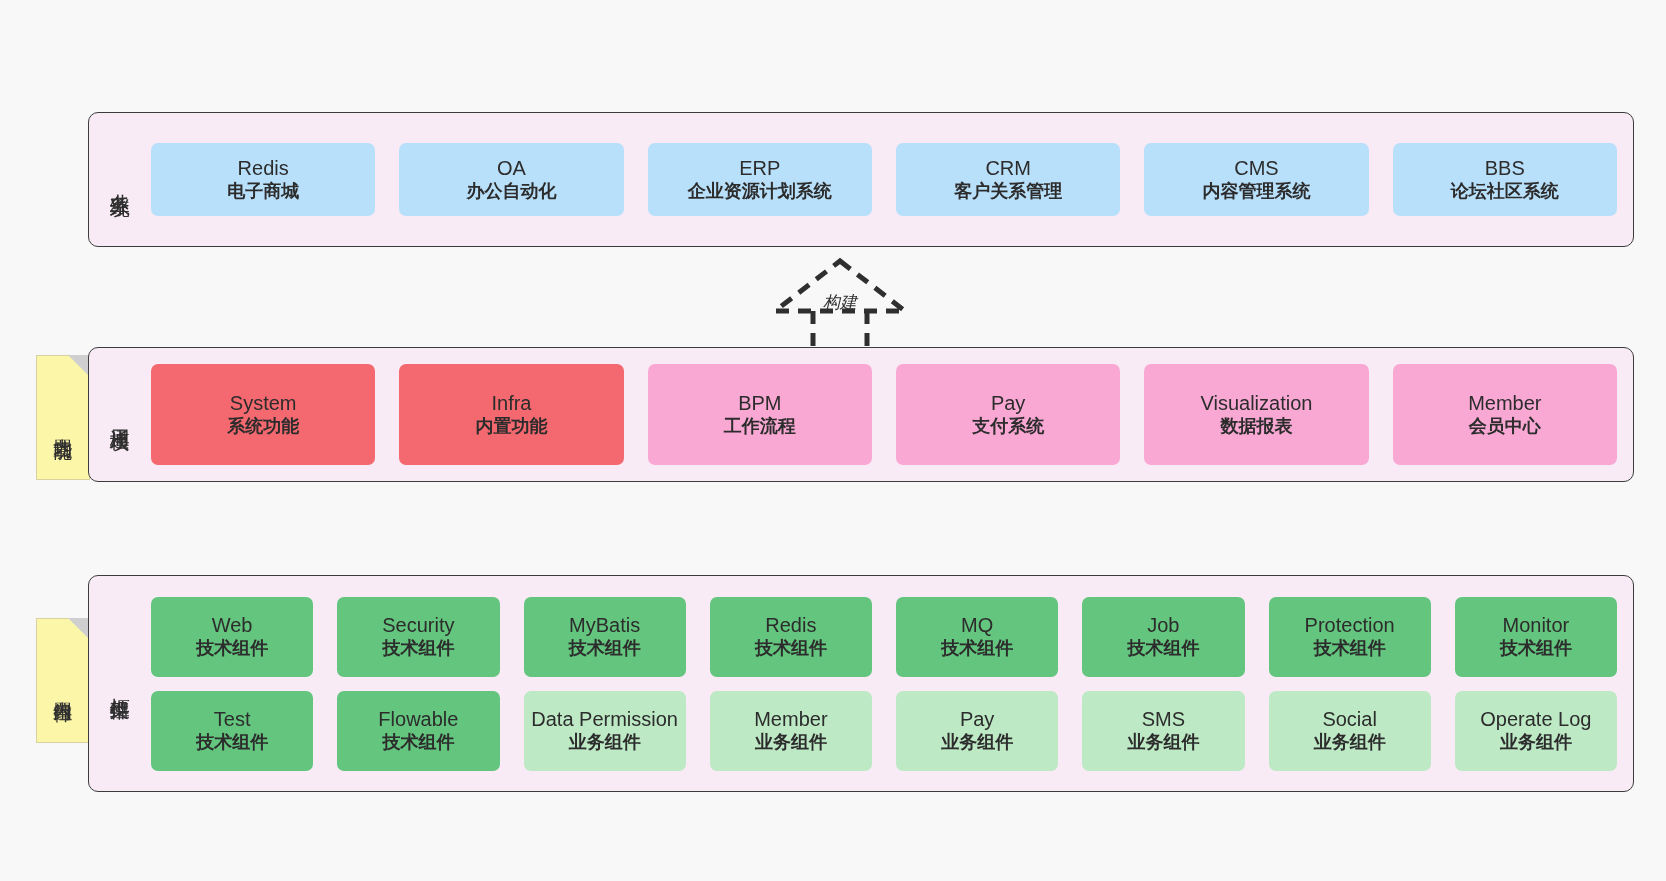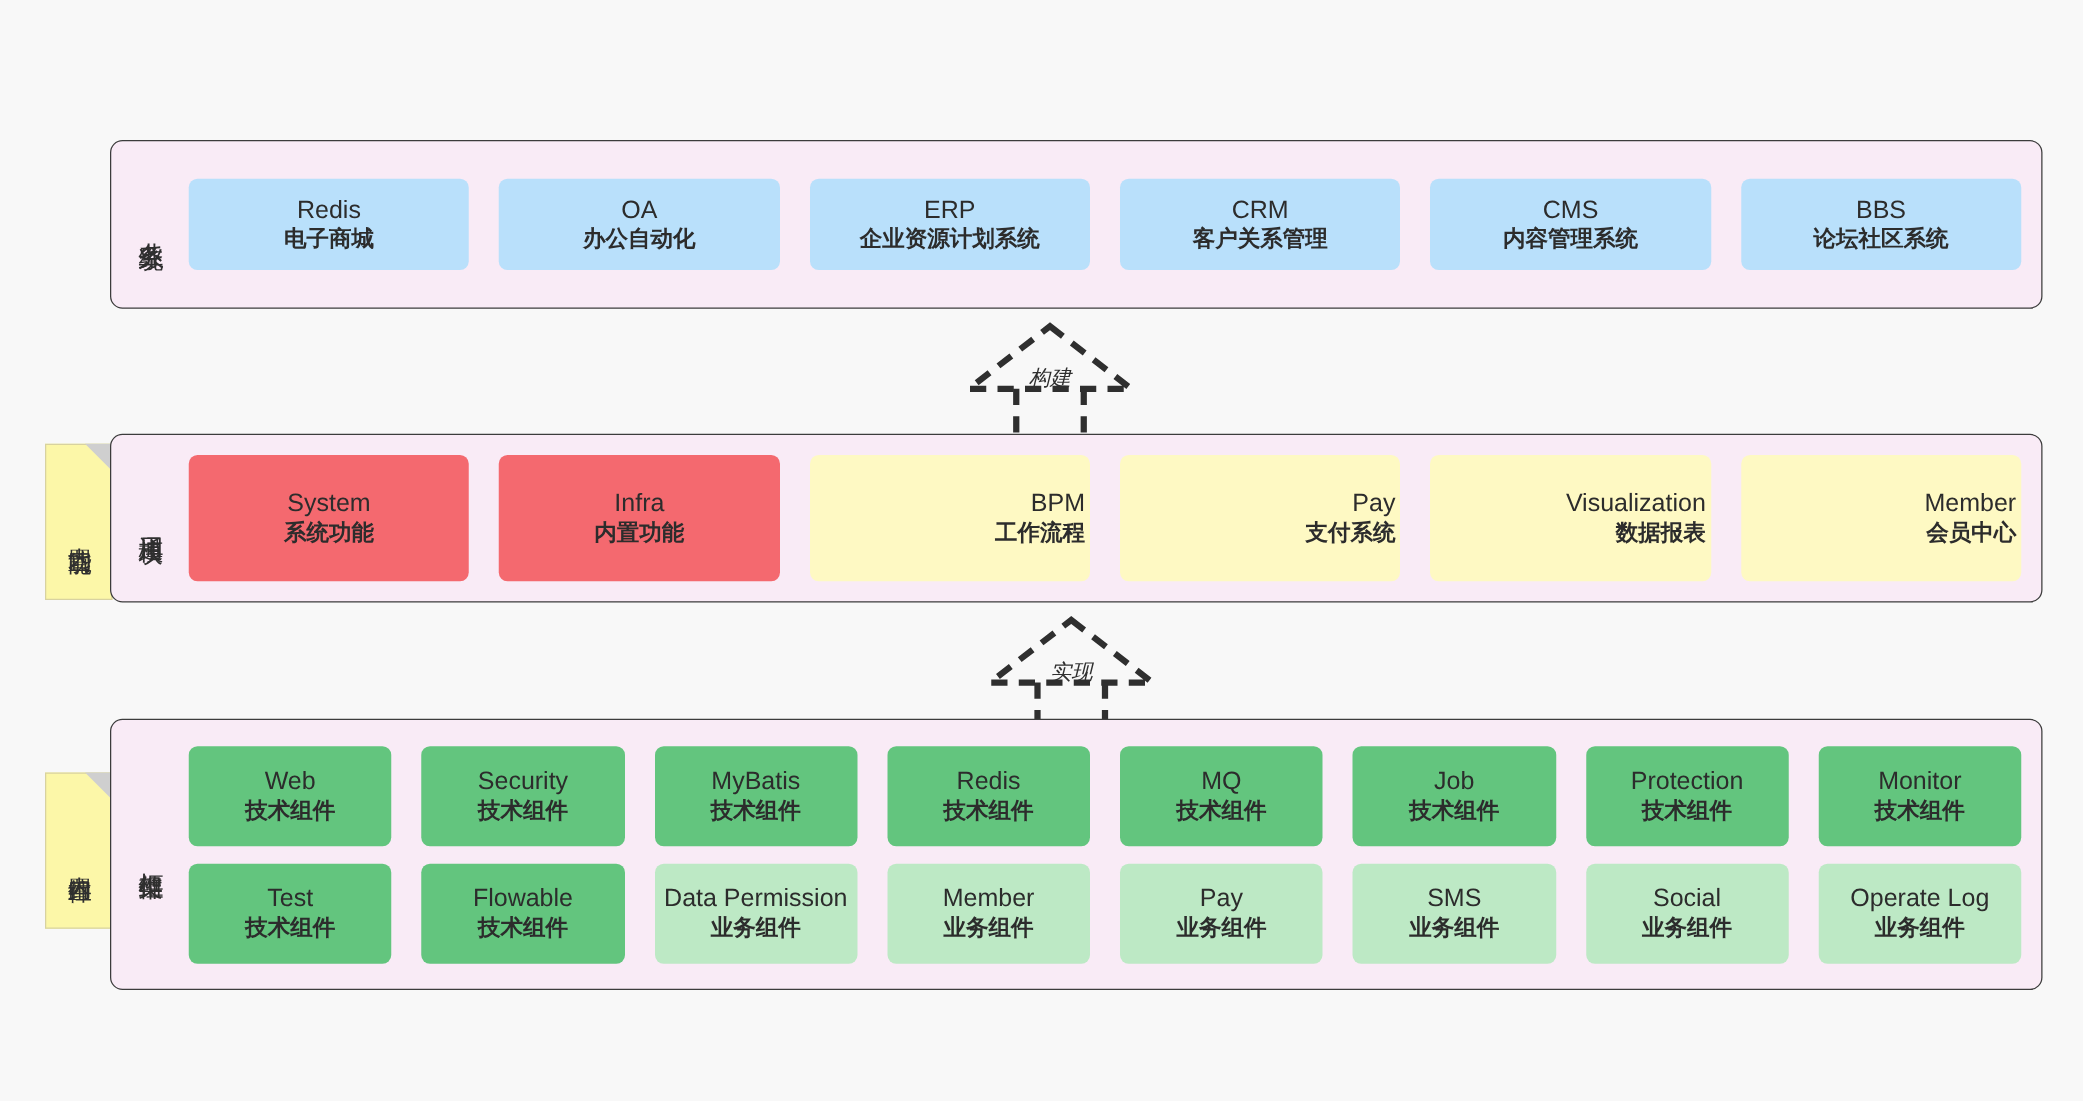--- a/index.html
+++ b/index.html
@@ -88,21 +88,21 @@
   }
   .node .t2 {
     font-size: 18px;
     line-height: 1.2;
     color: #2c2c2c;
     font-weight: bold;
   }
 
   .node.blue      { background: #b9e0fb; }
   .node.red       { background: #f4696f; }
-  .node.pink      { background: #fef9c3; align-items: flex-end; }
+  .node.pink      { background: #f9a8d4; }
   .node.green     { background: #63c57e; }
   .node.lightgreen{ background: #bde9c5; }
 
   
   #sec-business { left: 88px;  top: 112px; width: 1546px; height: 135px; }
   #sec-common   { left: 88px;  top: 347px; width: 1546px; height: 135px; }
   #sec-framework{ left: 88px;  top: 575px; width: 1546px; height: 217px; }
 
   #sec-business .node { height: 73px; }
   #sec-common   .node { height: 101px; }
@@ -240,29 +240,20 @@
           <div class="t2">数据报表</div>
         </div>
         <div class="node pink">
           <div class="t1">Member</div>
           <div class="t2">会员中心</div>
         </div>
       </div>
     </div>
   </div>
 
-  <div class="arrow" id="arrow-implement">
-    <svg width="170" height="100" viewBox="0 0 170 100">
-      <polygon points="85,6 150,56 20,56" fill="#f8f8f8" stroke="#2f2f2f" stroke-width="5" stroke-dasharray="13 9" stroke-linejoin="miter"></polygon>
-      <line x1="58" y1="56" x2="58" y2="100" stroke="#2f2f2f" stroke-width="5" stroke-dasharray="13 9"></line>
-      <line x1="112" y1="56" x2="112" y2="100" stroke="#2f2f2f" stroke-width="5" stroke-dasharray="13 9"></line>
-      <line x1="58" y1="97" x2="112" y2="97" stroke="#2f2f2f" stroke-width="5" stroke-dasharray="13 9"></line>
-    </svg>
-    <div class="arrow-label">实现</div>
-  </div>
 
   <div class="note" id="note-builtin-cmp">
     <span>内置组件</span>
   </div>
 
   <div class="section" id="sec-framework">
     <div class="section-label">框架组件</div>
     <div class="section-body">
 
       <div class="row">

